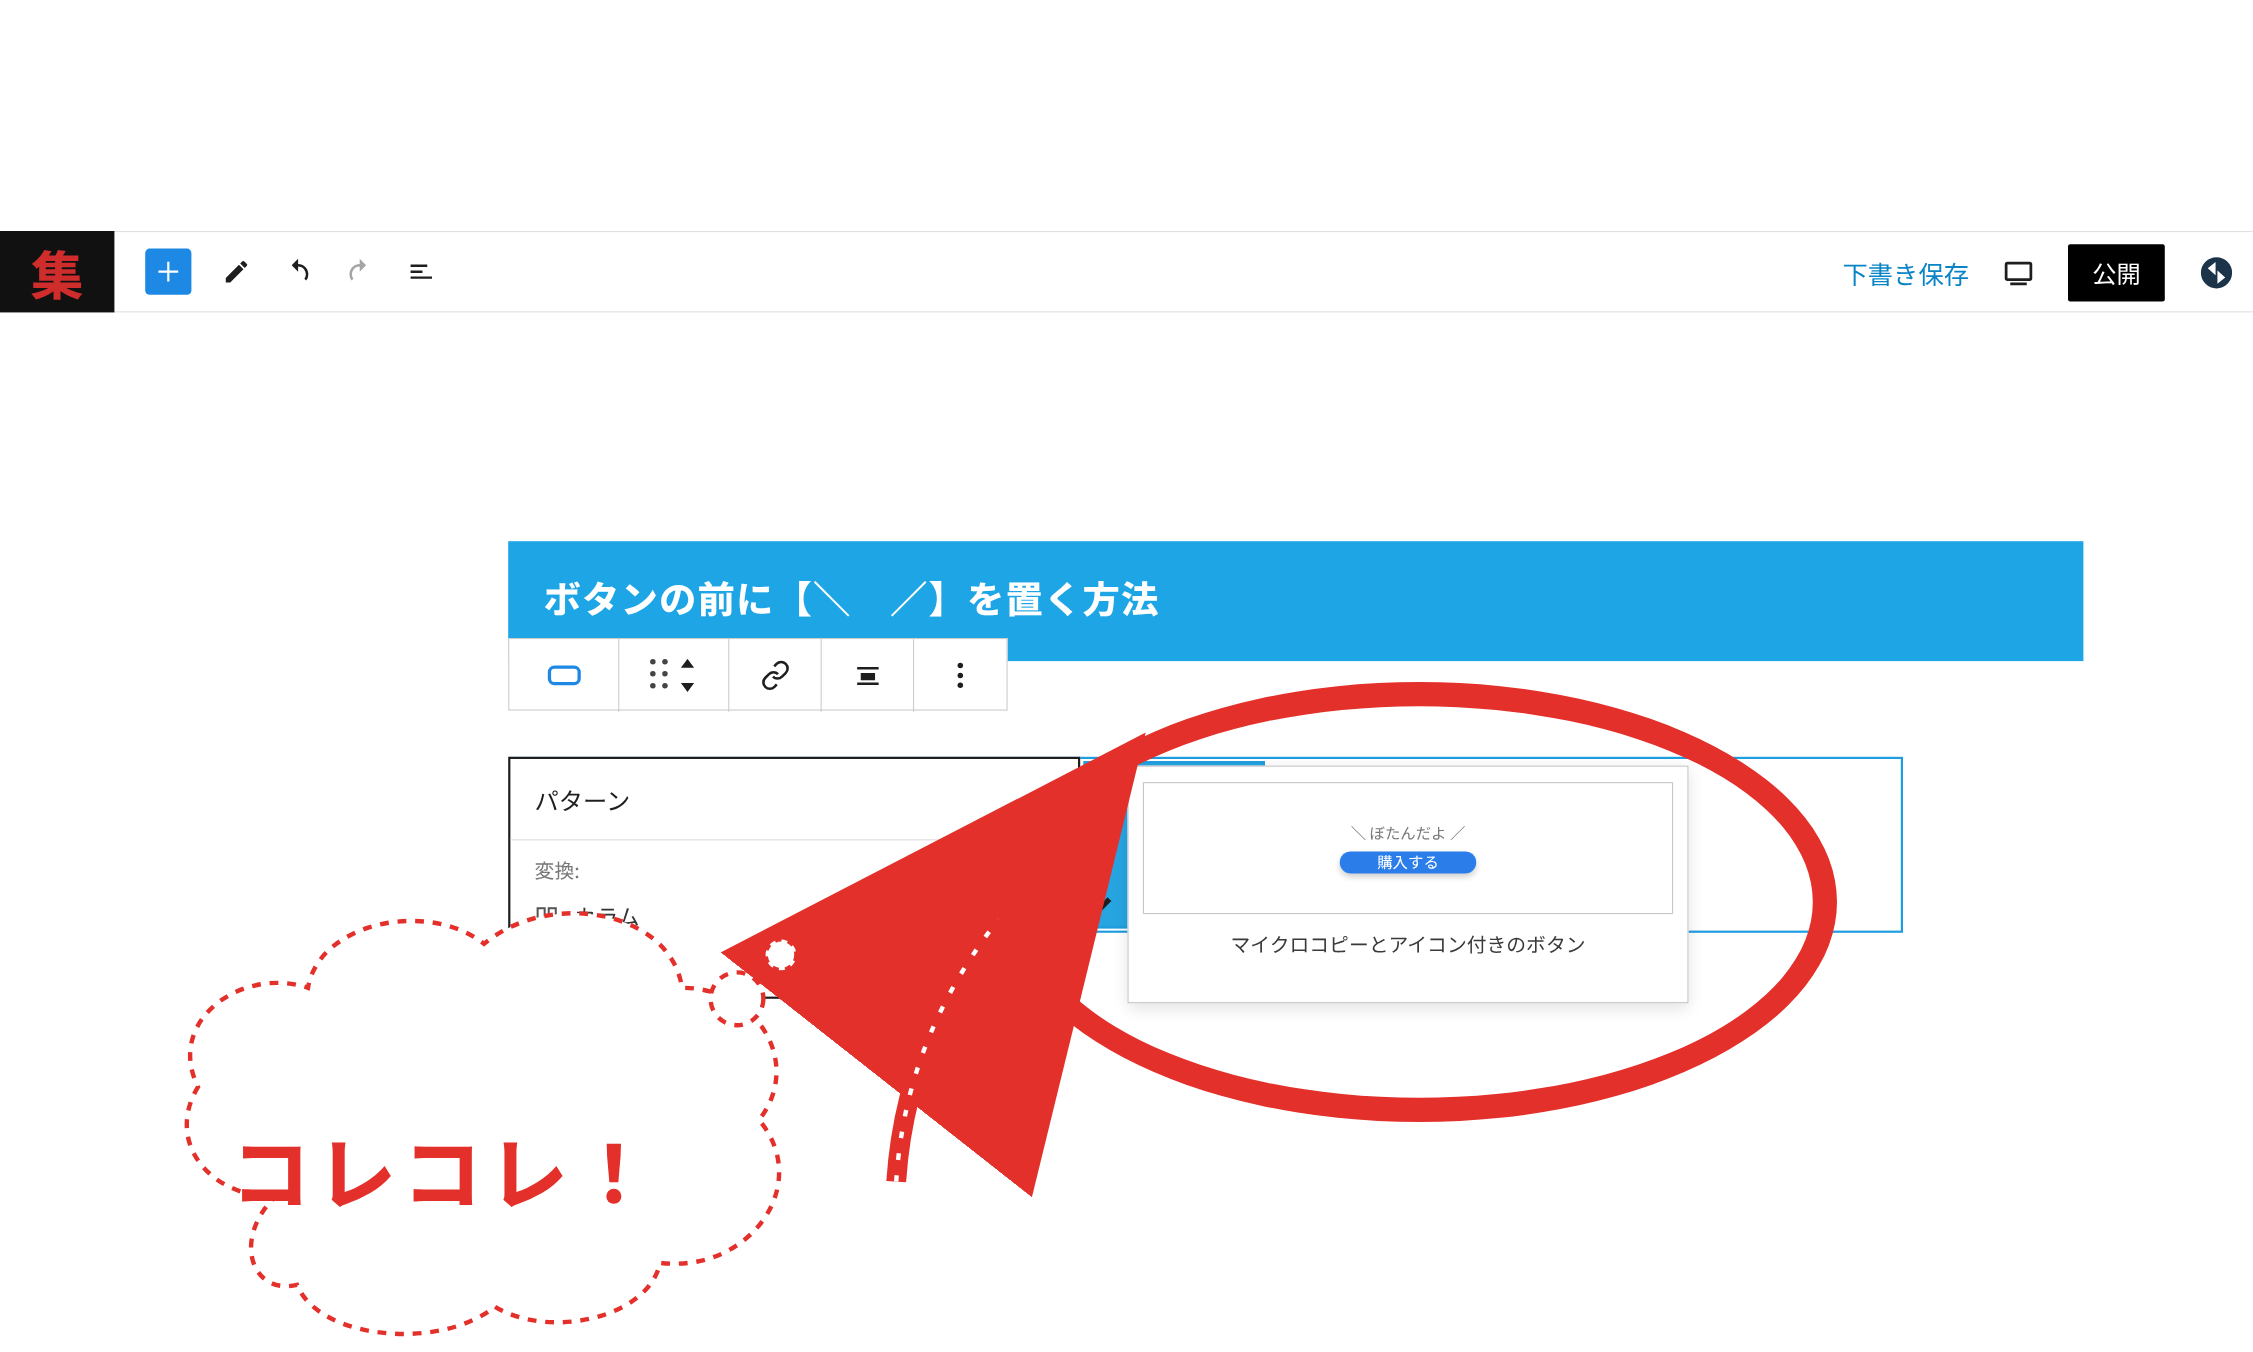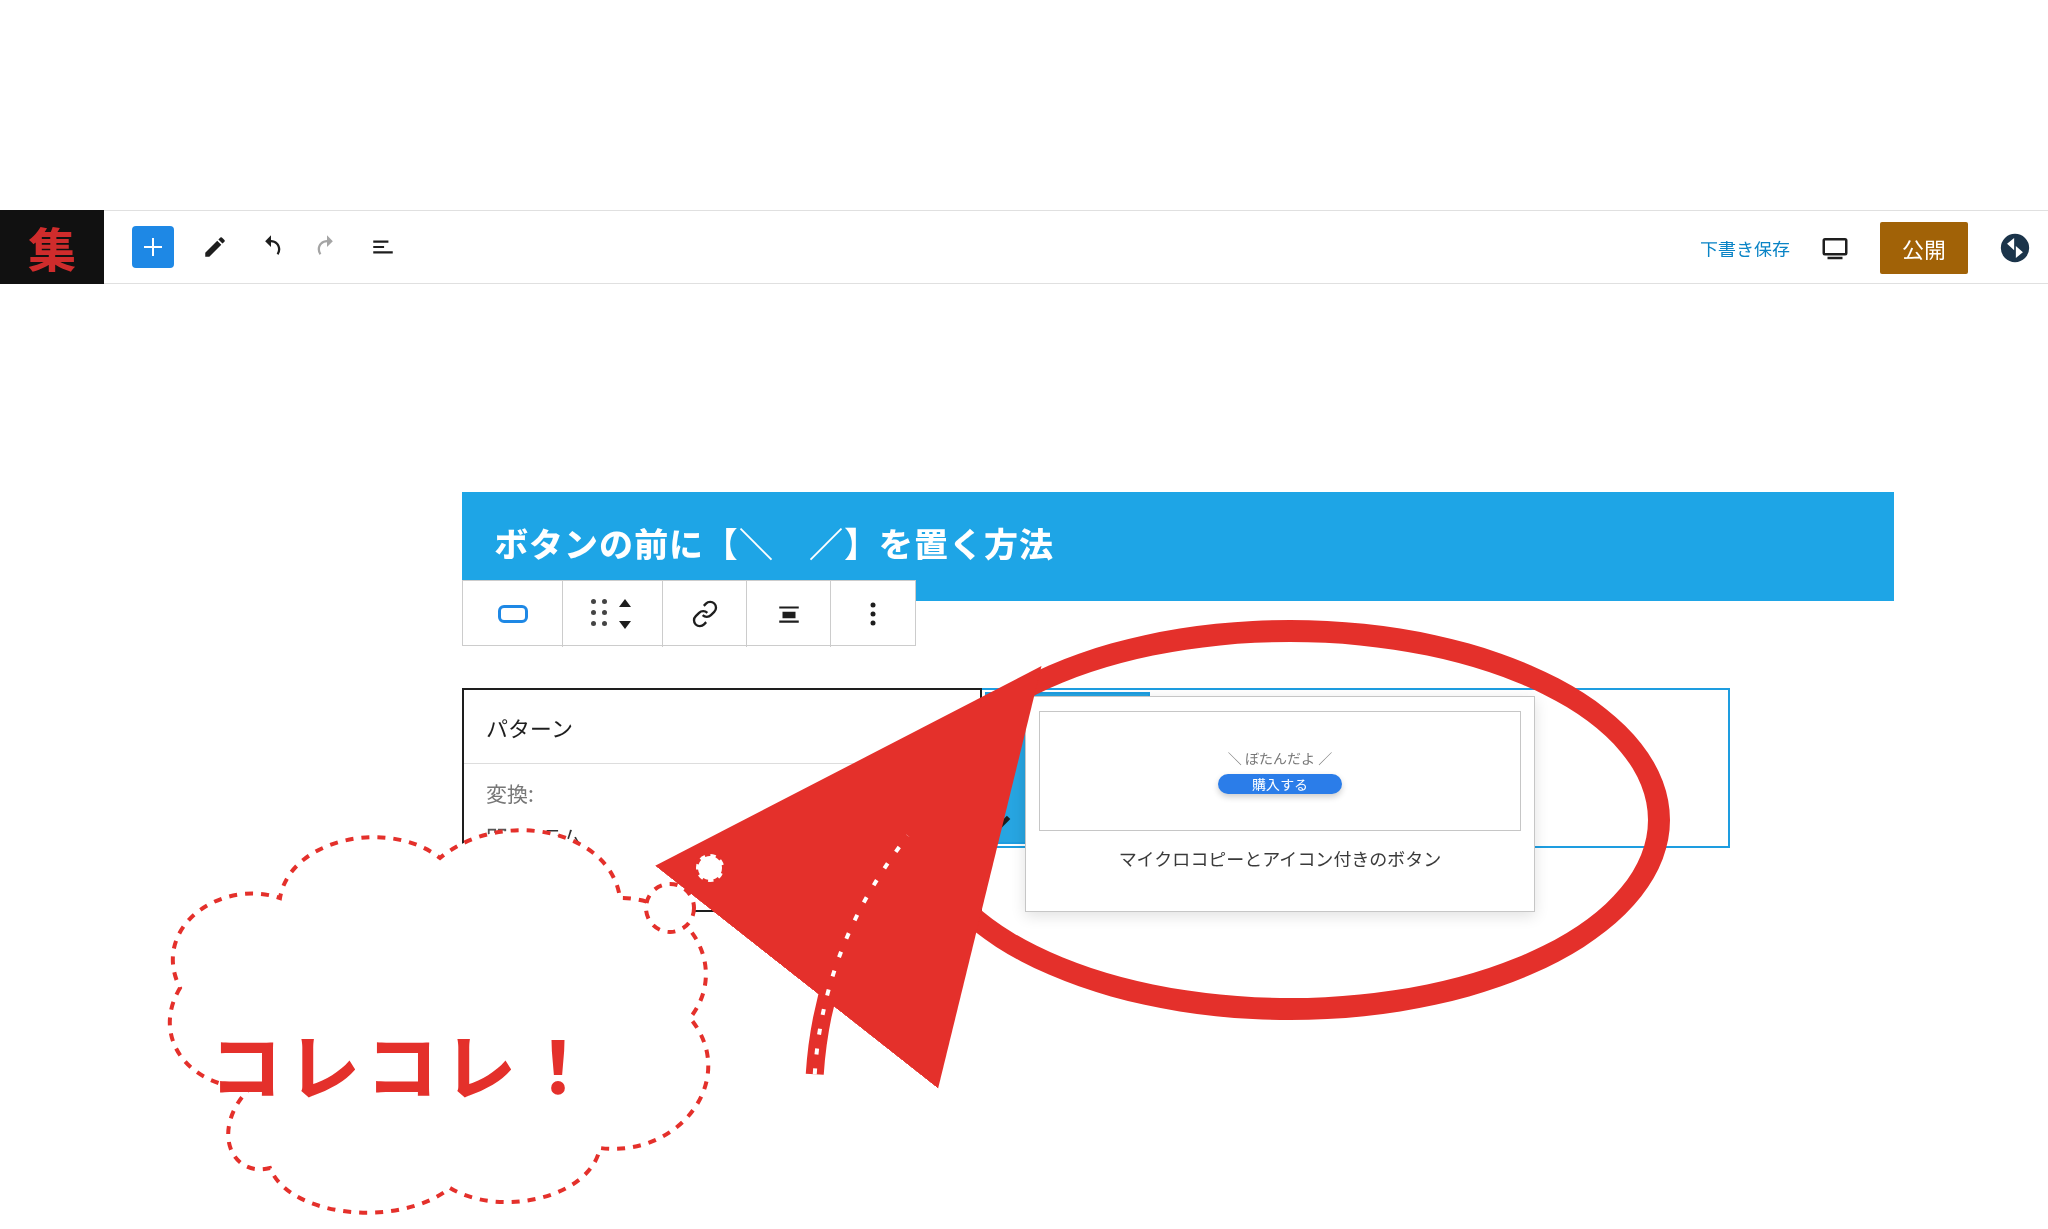--- a/index.html
+++ b/index.html
@@ -17,22 +17,22 @@
   .site-badge span { color: #cf2c2c; font-size: 48px; font-weight: 800; }
   .left-tools { display: flex; align-items: center; gap: 26px; margin-left: 28px; }
   .add-btn {
     width: 42px; height: 42px; background: #1e88e5; color: #fff; border-radius: 4px;
     display: flex; align-items: center; justify-content: center;
   }
   .tb-ico { width: 30px; height: 30px; display:flex; align-items:center; justify-content:center; color:#1e1e1e; }
   .tb-ico.dim { color:#a5a5a5; }
 
   .right-tools { position:absolute; right:16px; top:0; height:74px; display:flex; align-items:center; gap:30px; }
-  .save-draft { color:#0a84c6; font-size:18px; }
-  .publish-btn { background:#a16207; color:#fff; padding:10px 22px; font-size:22px; border-radius:2px; }
+  .save-draft { color:#0a84c6; font-size:23px; }
+  .publish-btn { background:#000000; color:#fff; padding:10px 22px; font-size:22px; border-radius:2px; }
   .yin { width:34px; height:34px; }
 
   
   .canvas-wrap { position:absolute; left:462px; top:492px; width:1432px; }
 
   .heading-block {
     background:#1ea5e6; color:#fff; font-size:34px; font-weight:800;
     padding:26px 32px 34px 32px; letter-spacing:1px;
   }
 
@@ -44,21 +44,21 @@
   .bt-cell { width:84px; height:66px; display:flex; align-items:center; justify-content:center; border-right:1px solid #ccc; }
   .bt-cell.wide { width:100px; gap:6px; }
   .bt-cell:last-child { border-right:none; }
   .bt-block-ico { width:30px; height:18px; border:3px solid #1e88e5; border-radius:6px; }
   .dots6 { display:grid; grid-template-columns:8px 8px; grid-template-rows:8px 8px 8px; gap:3px; }
   .dots6 i { width:5px; height:5px; background:#444; border-radius:50%; }
 
   
   .panel { position:absolute; left:462px; top:688px; width:520px; border:2px solid #1e1e1e; background:#fff; }
   .panel-row { height:74px; display:flex; align-items:center; padding:16px 22px; border-bottom:1px solid #ddd; font-size:22px; color:#1e1e1e; justify-content:space-between; }
-  .panel-label { font-size:21px; color:#777; padding:14px 22px 4px; }
+  .panel-label { font-size:18px; color:#777; padding:14px 22px 4px; }
   .panel-opt { display:flex; align-items:center; gap:14px; padding:10px 22px; font-size:20px; color:#333; }
 
   
   .col-outline { position:absolute; left:462px; top:688px; width:1268px; height:160px; border:2px solid #1e9de0; }
   .col-inner  { position:absolute; left:985px; top:692px; width:165px; height:152px; border:2px solid #1e9de0; background:#27a5e1; }
   .col-edit   { position:absolute; left:990px; top:806px; width:30px; height:30px; display:flex; align-items:center; justify-content:center; }
 
   
   .flyout {
     position:absolute; left:1025px; top:696px; width:510px; height:216px;

